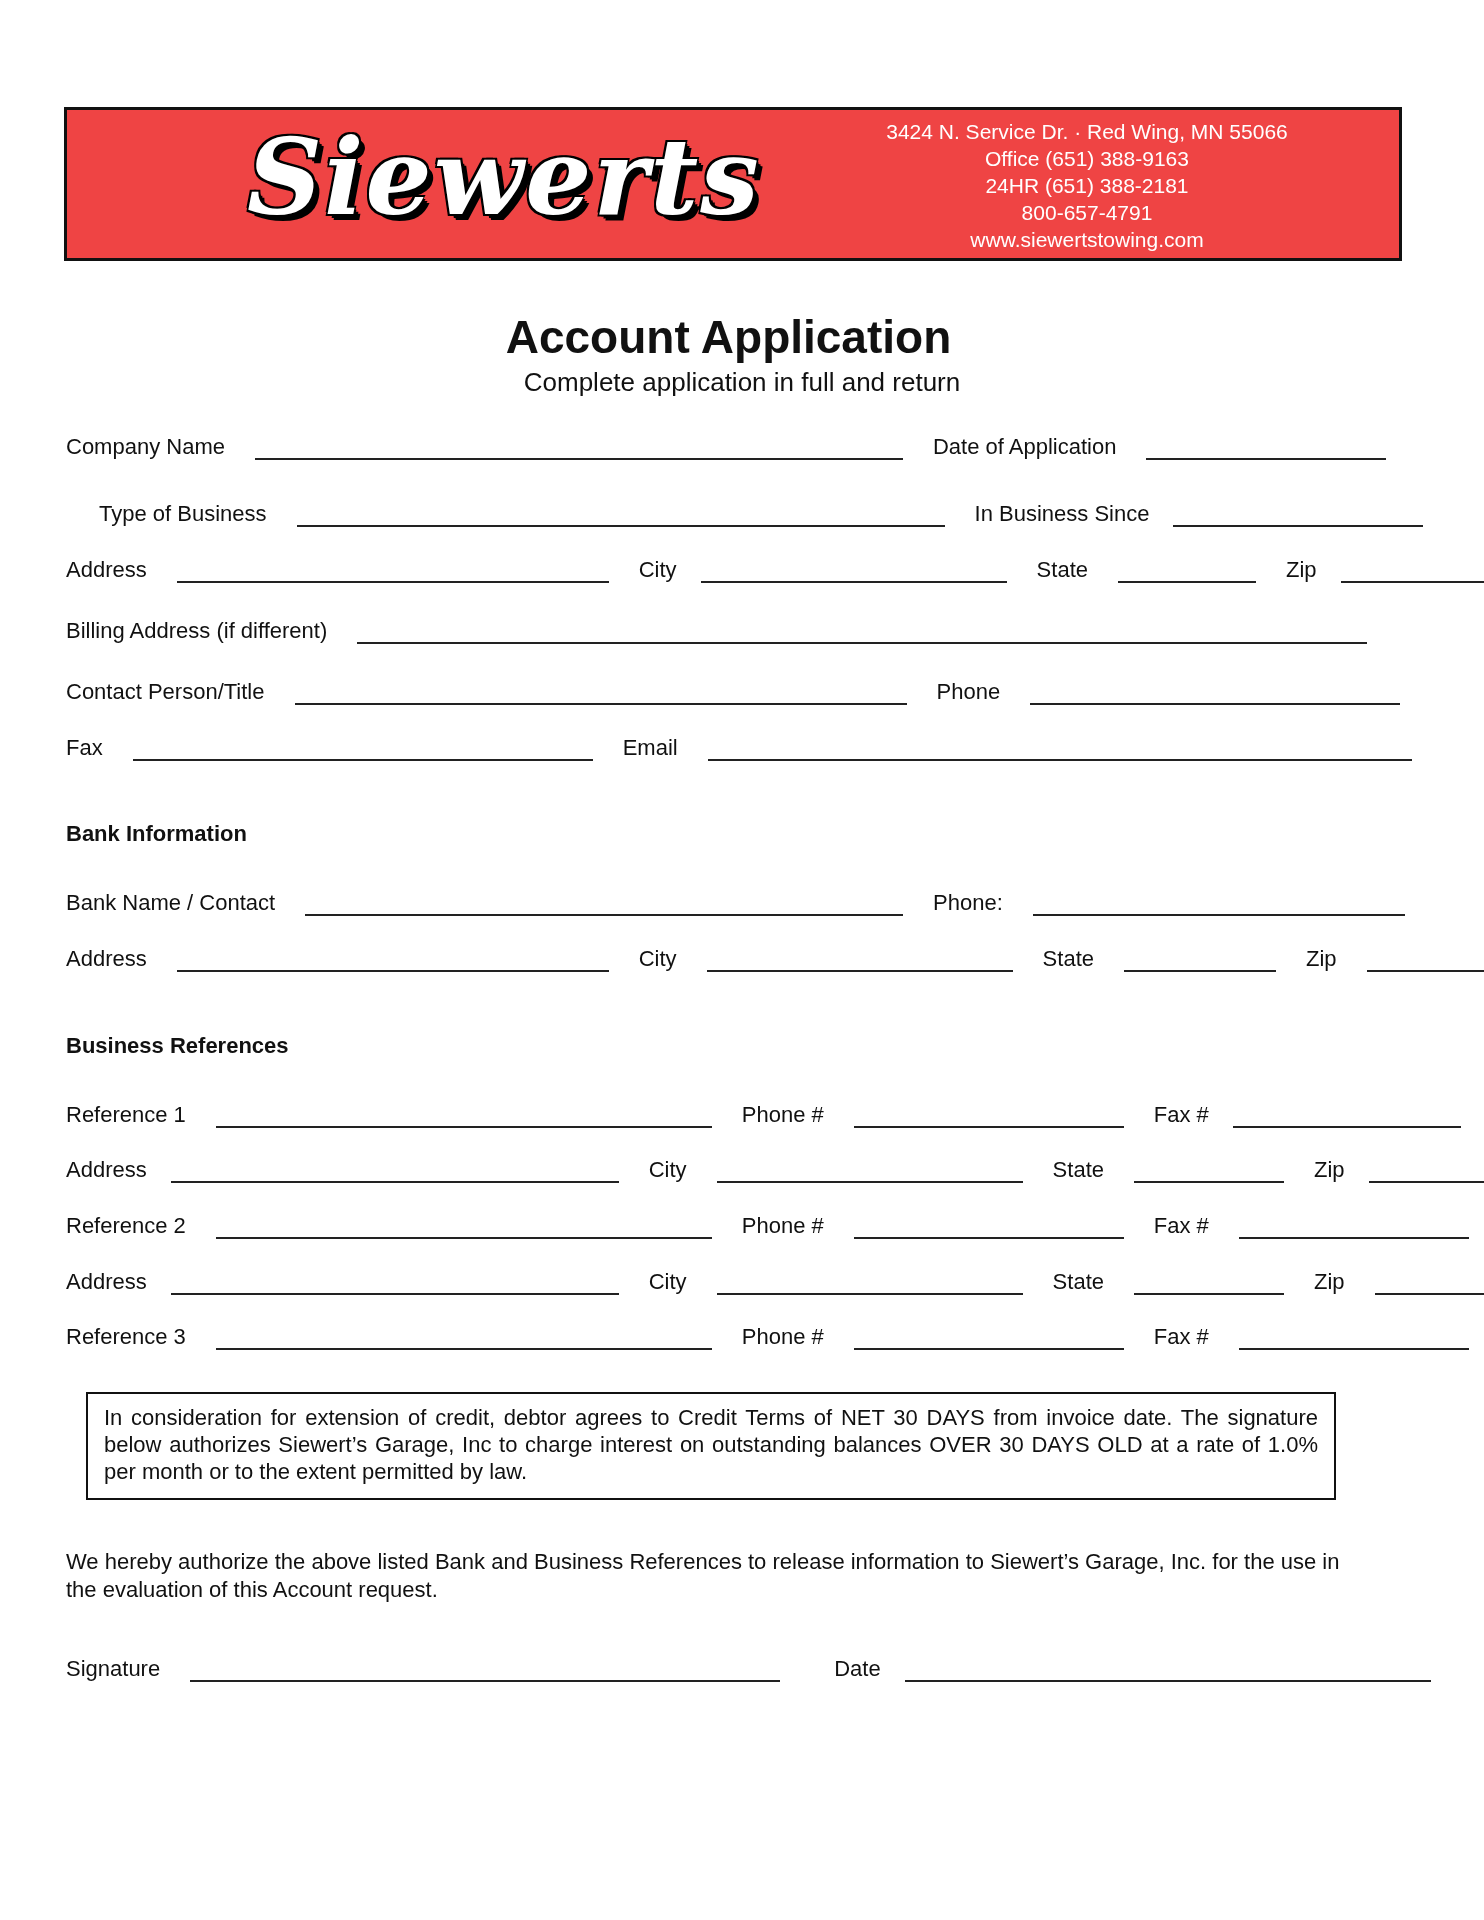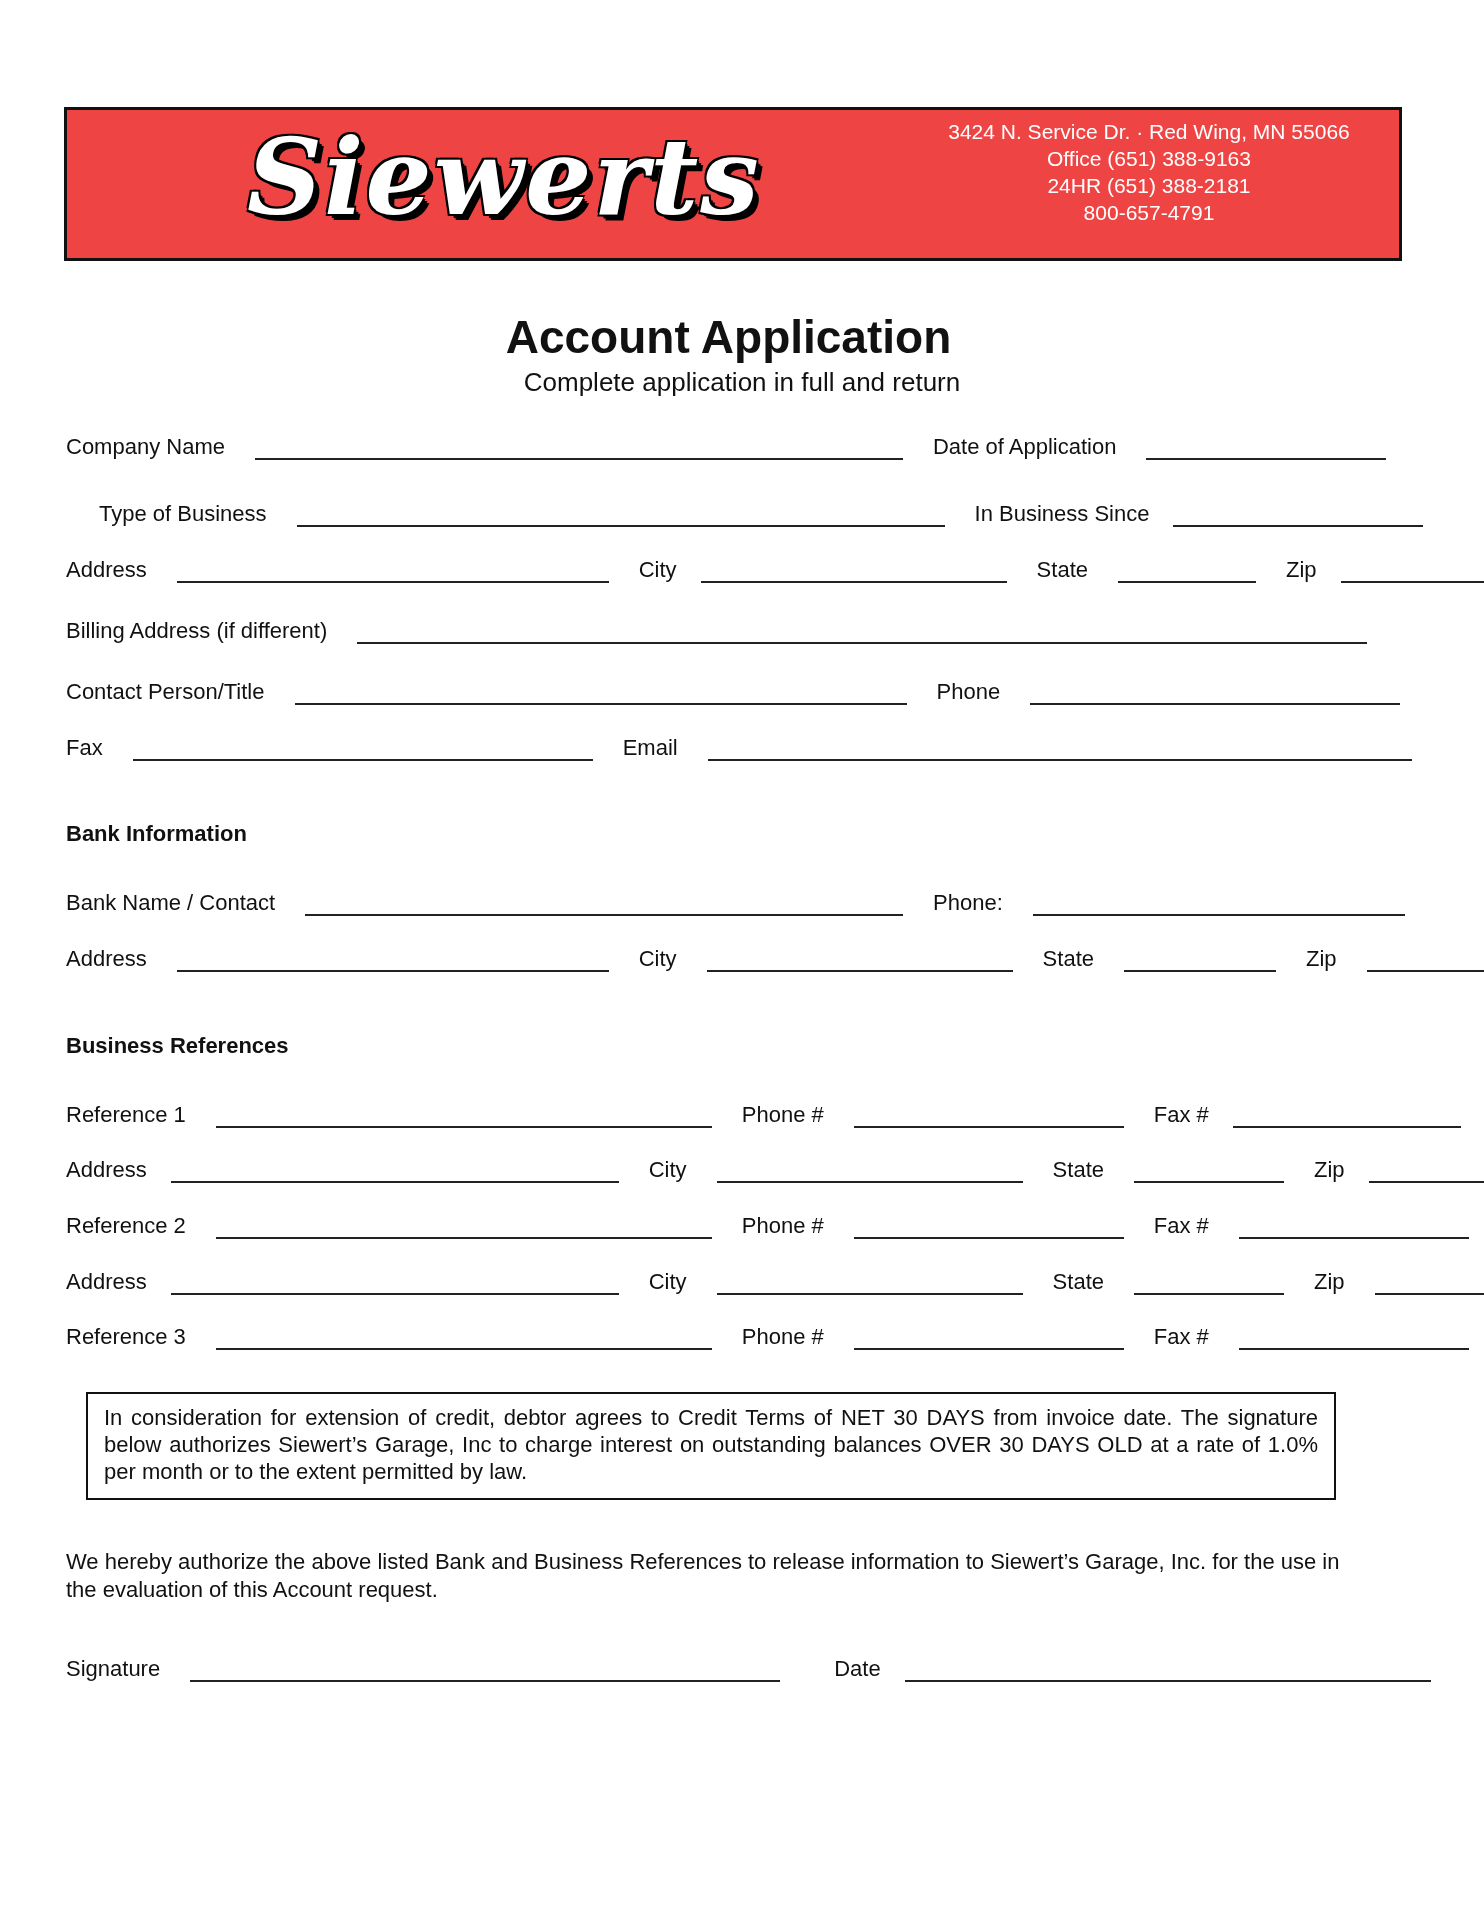--- a/index.html
+++ b/index.html
@@ -1,40 +1,41 @@
 <!DOCTYPE html>
 <html><head>
 <meta charset="utf-8">
 <style>
   html,body{margin:0;padding:0;background:#fff;}
   body{width:1484px;height:1920px;position:relative;font-family:"Liberation Sans",sans-serif;color:#111;overflow:hidden;}
   .banner{position:absolute;left:64px;top:107px;width:1338px;height:154px;background:#a50021;border:3px solid #111;box-sizing:border-box;}
   .logo{position:absolute;left:180px;top:6px;font-family:"DejaVu Serif",serif;font-style:italic;font-weight:bold;font-size:104px;color:#fff;letter-spacing:2px;
         text-shadow:2px 2px 0 #000,4px 4px 0 #000,6px 6px 0 #000,-2px -2px 0 #000,2px -2px 0 #000,-2px 2px 0 #000;}
-  .contact{position:absolute;left:812px;top:8px;width:540px;text-align:center;color:#fff;font-size:21px;line-height:27px;}
+  .contact{position:absolute;left:750px;top:8px;width:540px;text-align:center;color:#fff;font-size:21px;line-height:27px;}
   .contact div{white-space:nowrap;}
   .title{position:absolute;left:0;width:1457px;top:310px;text-align:center;font-size:46px;font-weight:bold;}
   .subtitle{position:absolute;left:0;width:1484px;top:367px;text-align:center;font-size:26px;}
   .row{position:absolute;left:66px;height:30px;font-size:22px;white-space:nowrap;display:flex;align-items:flex-end;gap:24px;}
   .lbl{display:inline-block;white-space:nowrap;}
   .line{display:inline-block;border-bottom:2px solid #222;height:24px;margin:0 6px 0 6px;}
   .h2{position:absolute;left:66px;font-size:22px;font-weight:bold;}
   .terms{position:absolute;left:86px;top:1392px;width:1250px;height:108px;border:2px solid #111;box-sizing:border-box;padding:10px 16px;font-size:22px;line-height:27px;text-align:justify;}
   .auth{position:absolute;left:66px;top:1548px;width:1310px;font-size:22px;line-height:28px;}
 </style>
 </head>
 <body>
 
 <div class="banner" style="background: #ef4444;">
   <div class="logo">Siewerts</div>
   <div class="contact">
     <div>3424 N. Service Dr. · Red Wing, MN  55066</div>
     <div>Office (651) 388-9163</div>
     <div>24HR (651) 388-2181</div>
     <div>800-657-4791</div>
+    <div>www.siewertstowing.com</div>
   </div>
 </div>
 
 <div class="title">Account Application</div>
 <div class="subtitle">Complete application in full and return</div>
 
 <div class="row" style="top:430px;">
   <span class="lbl">Company Name</span>
   <span class="line" style="width:648px"></span>
   <span class="lbl">Date of Application</span>

